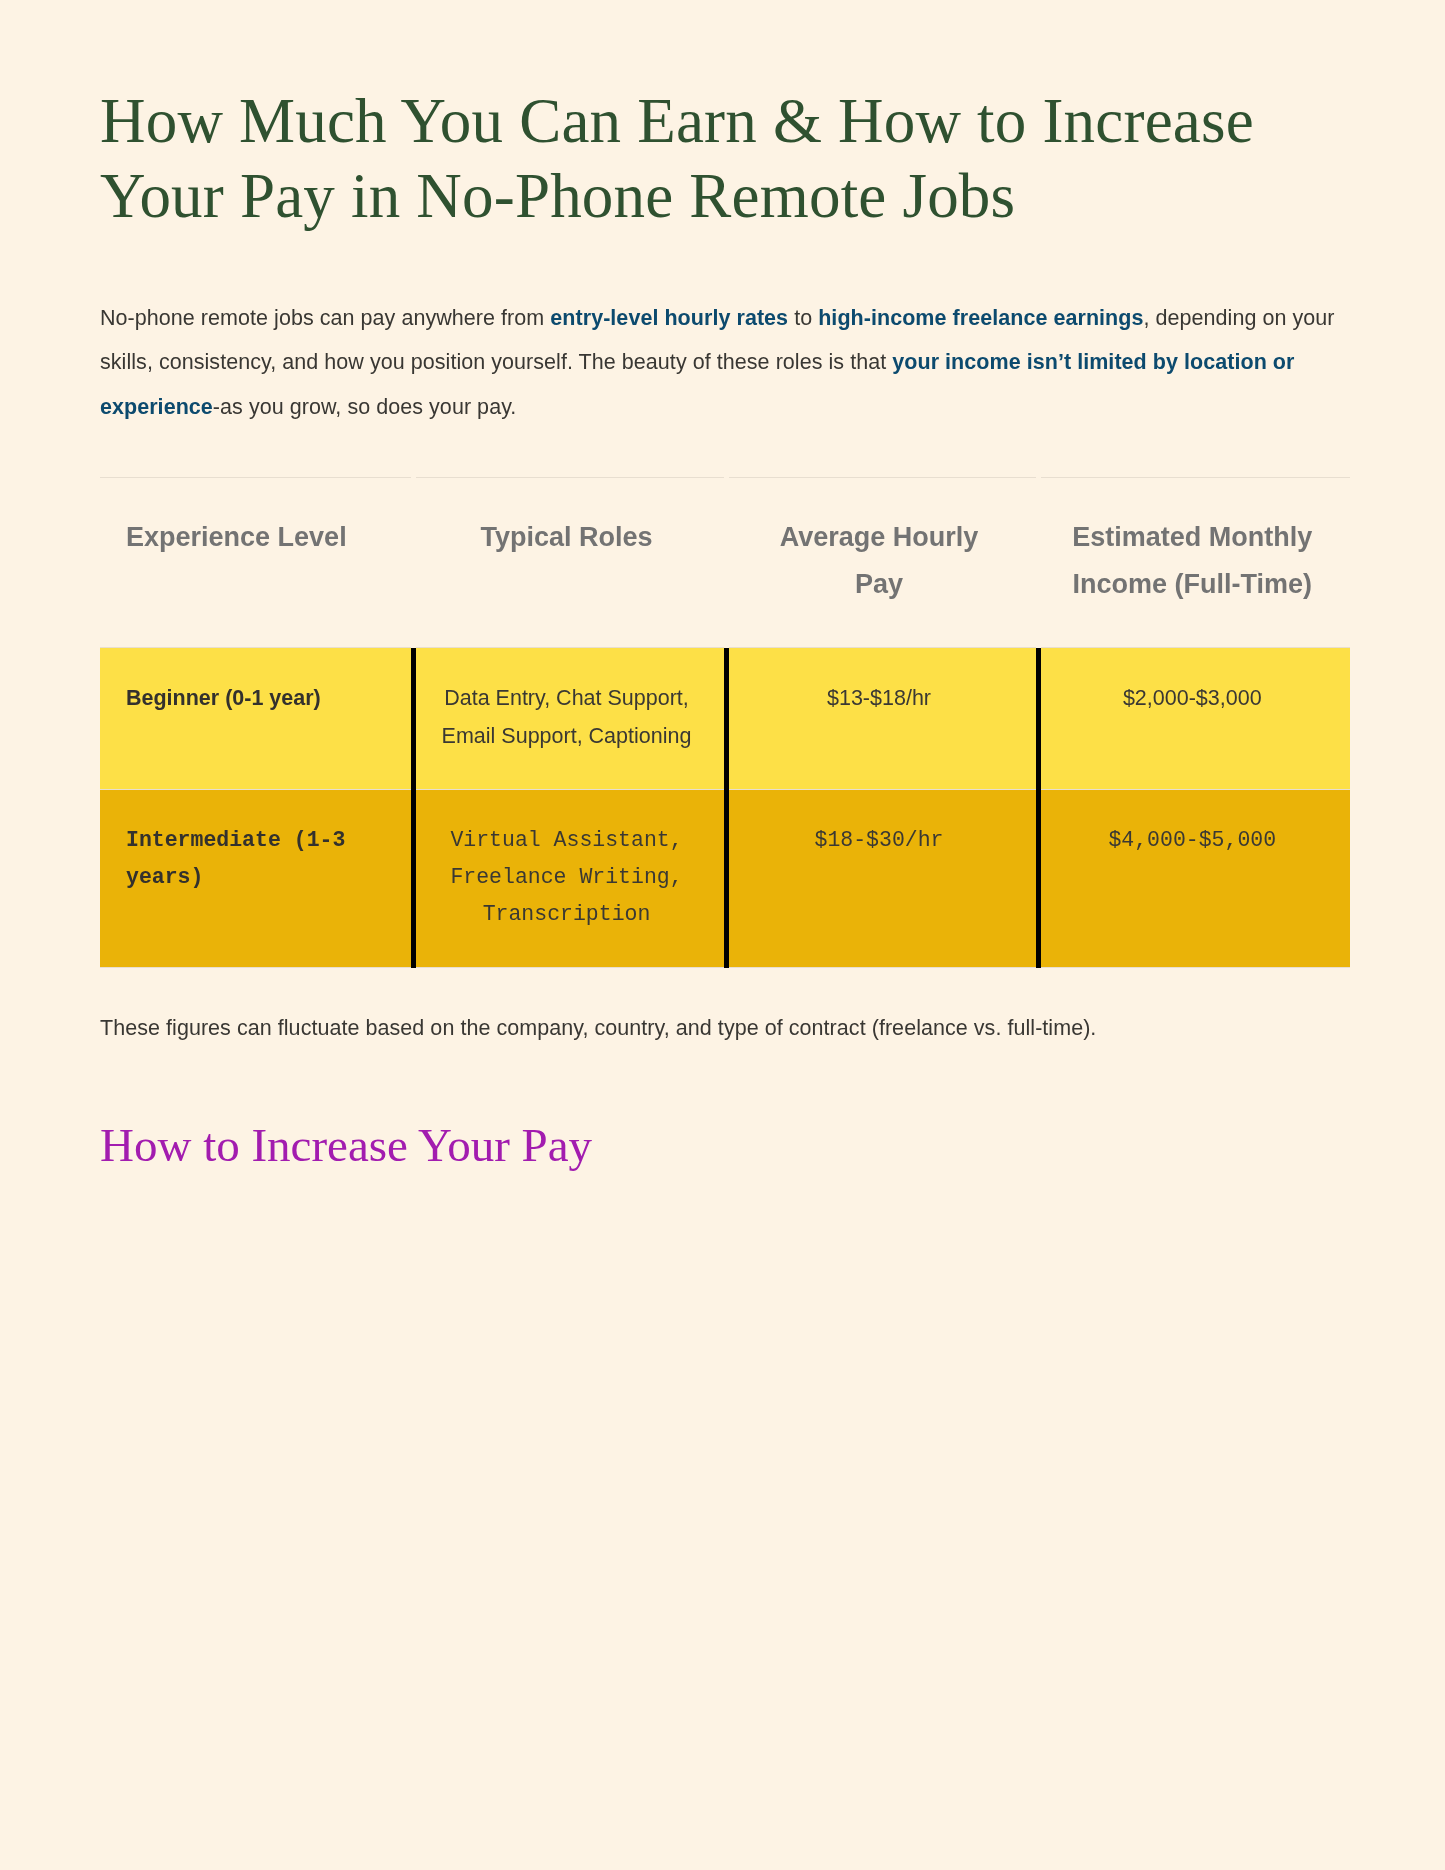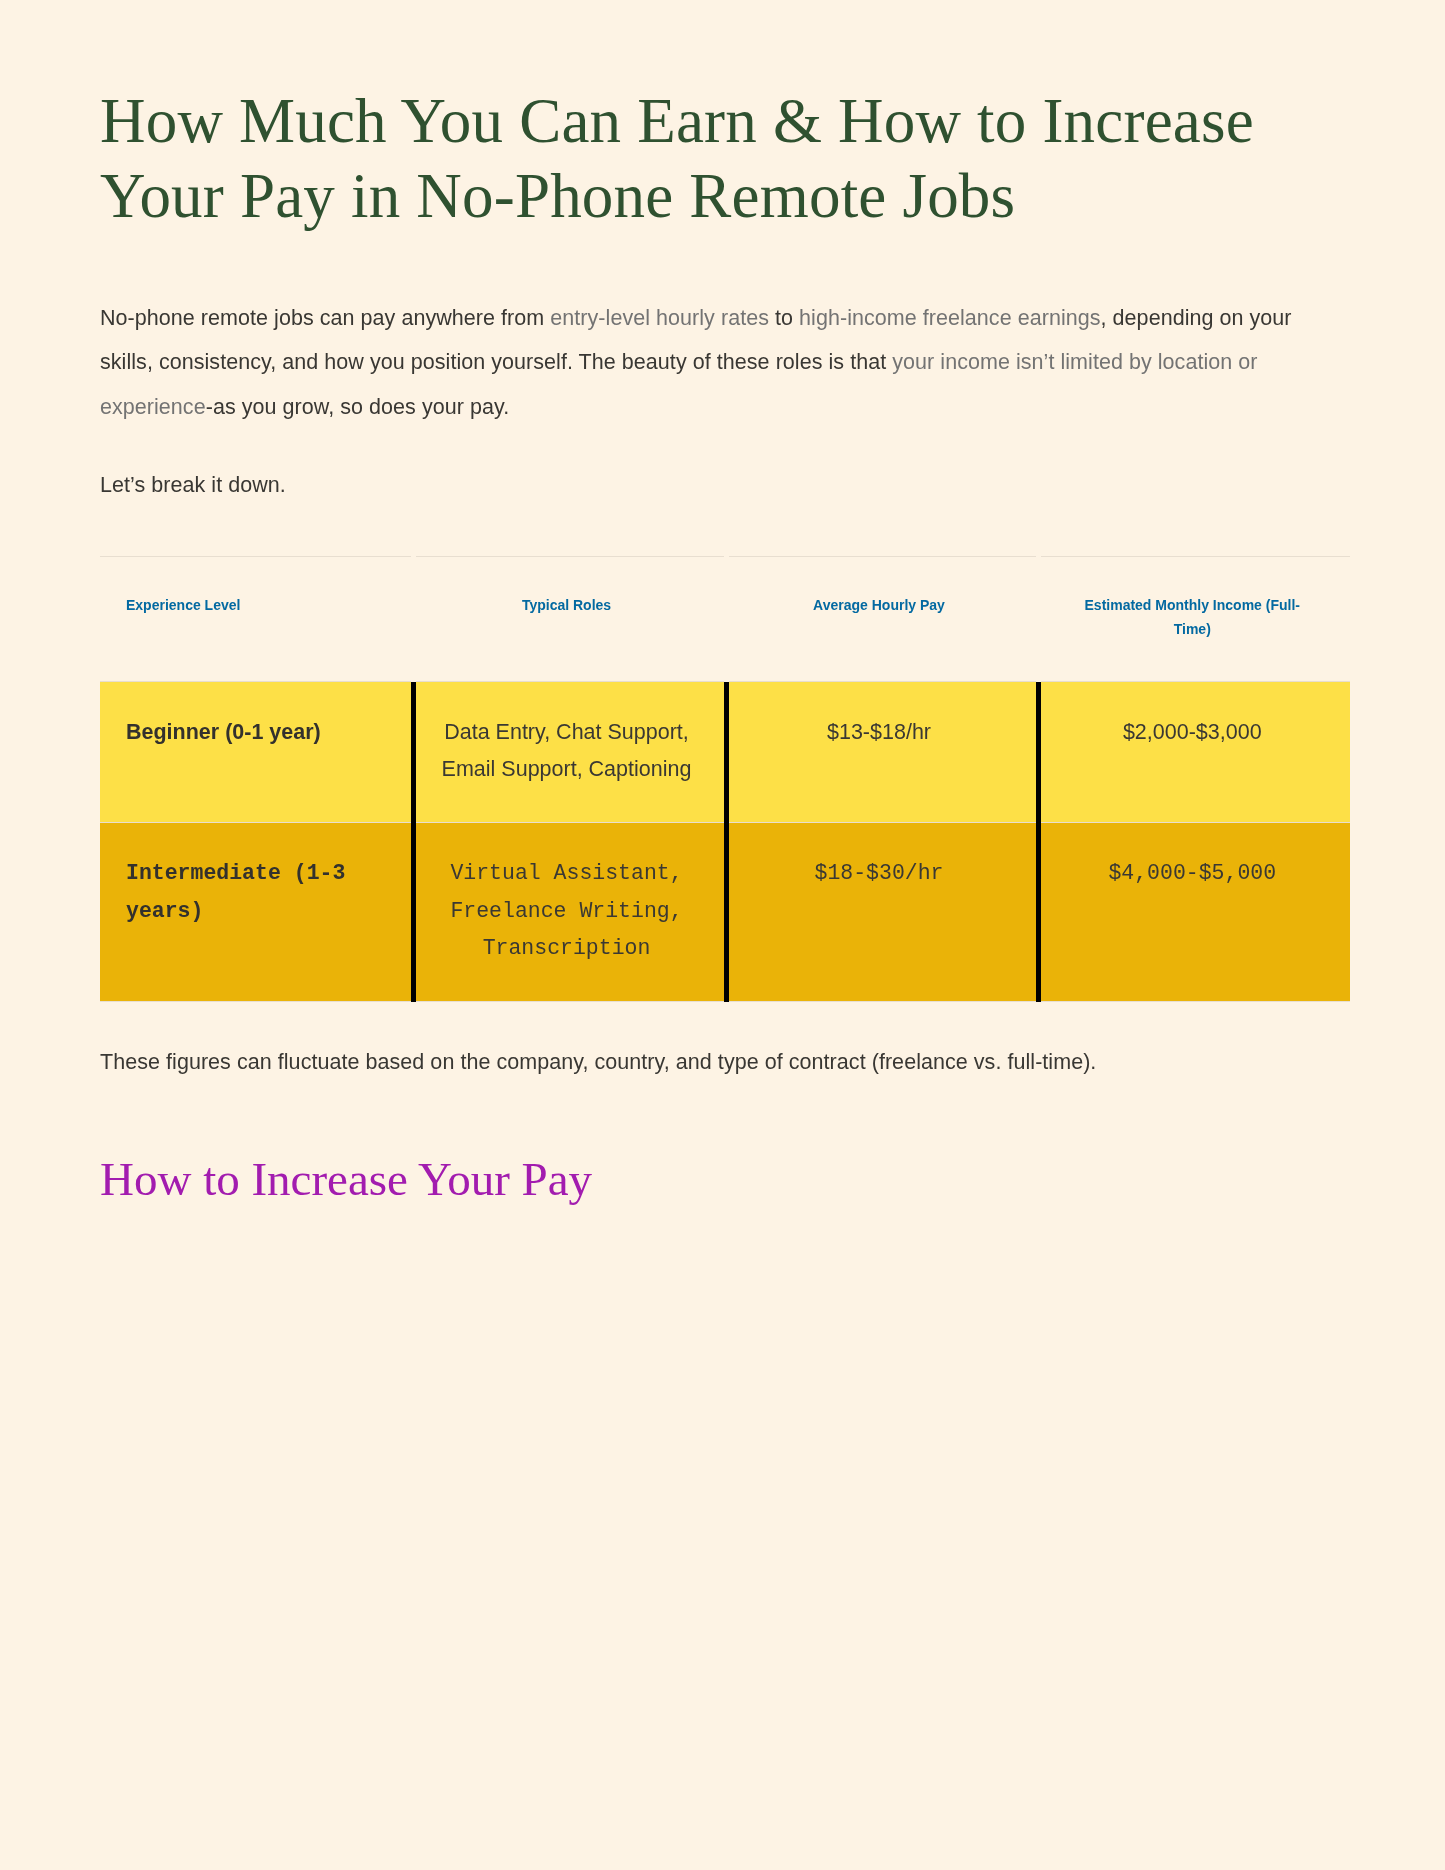--- a/index.html
+++ b/index.html
@@ -45,22 +45,22 @@
   .para {
     color: #393733;
     font-size: 21.5px;
     line-height: 2.07;
     font-weight: 400;
     margin: 0 0 34px 0;
     max-width: 1250px;
     letter-spacing: 0.05px;
   }
   .para b, .para strong {
-    font-weight: 400;
-    color: #737373;
+    font-weight: 700;
+    color: #0c4a6e;
   }
   .para-tight {
     margin-bottom: 0;
   }
 
   
   .pay-table-wrap {
     margin: 48px 0 0 0;
   }
   table.pay-table {
@@ -71,23 +71,23 @@
     border-bottom: 1px solid #e8ded0;
   }
   table.pay-table col.c1 { width: 313px; }
   table.pay-table col.c2 { width: 313px; }
   table.pay-table col.c3 { width: 312px; }
   table.pay-table col.c4 { width: 312px; }
 
   table.pay-table th {
     text-align: left;
     vertical-align: top;
-    font-size: 14px;
+    font-size: 27px;
     font-weight: 700;
-    color: #0369a1;
+    color: #737373;
     padding: 36px 32px 40px 26px;
     line-height: 1.72;
     background: #fdf3e4;
     border-bottom: 1px solid #e8ded0;
   }
   table.pay-table td {
     vertical-align: top;
     font-size: 21.5px;
     color: #3a3833;
     padding: 32px 32px 34px 26px;
@@ -120,21 +120,20 @@
 </style>
 </head>
 <body>
 
 <div class="page">
 
   <h1 class="doc-title">How Much You Can Earn &amp; How to Increase Your Pay in No-Phone Remote Jobs</h1>
 
   <p class="para"><span>No-phone remote jobs can pay anywhere from </span><b>entry-level hourly rates</b><span> to </span><b>high-income freelance earnings</b><span>, depending on your skills, consistency, and how you position yourself. The beauty of these roles is that </span><b>your income isn’t limited by location or experience</b><span>-as you grow, so does your pay.</span></p>
 
-  <p class="para">Let’s break it down.</p>
 
   <div class="pay-table-wrap">
     <table class="pay-table">
       <colgroup>
         <col class="c1">
           <col class="c2">
           <col class="c3">
           <col class="c4">
       </colgroup>
       <thead>

